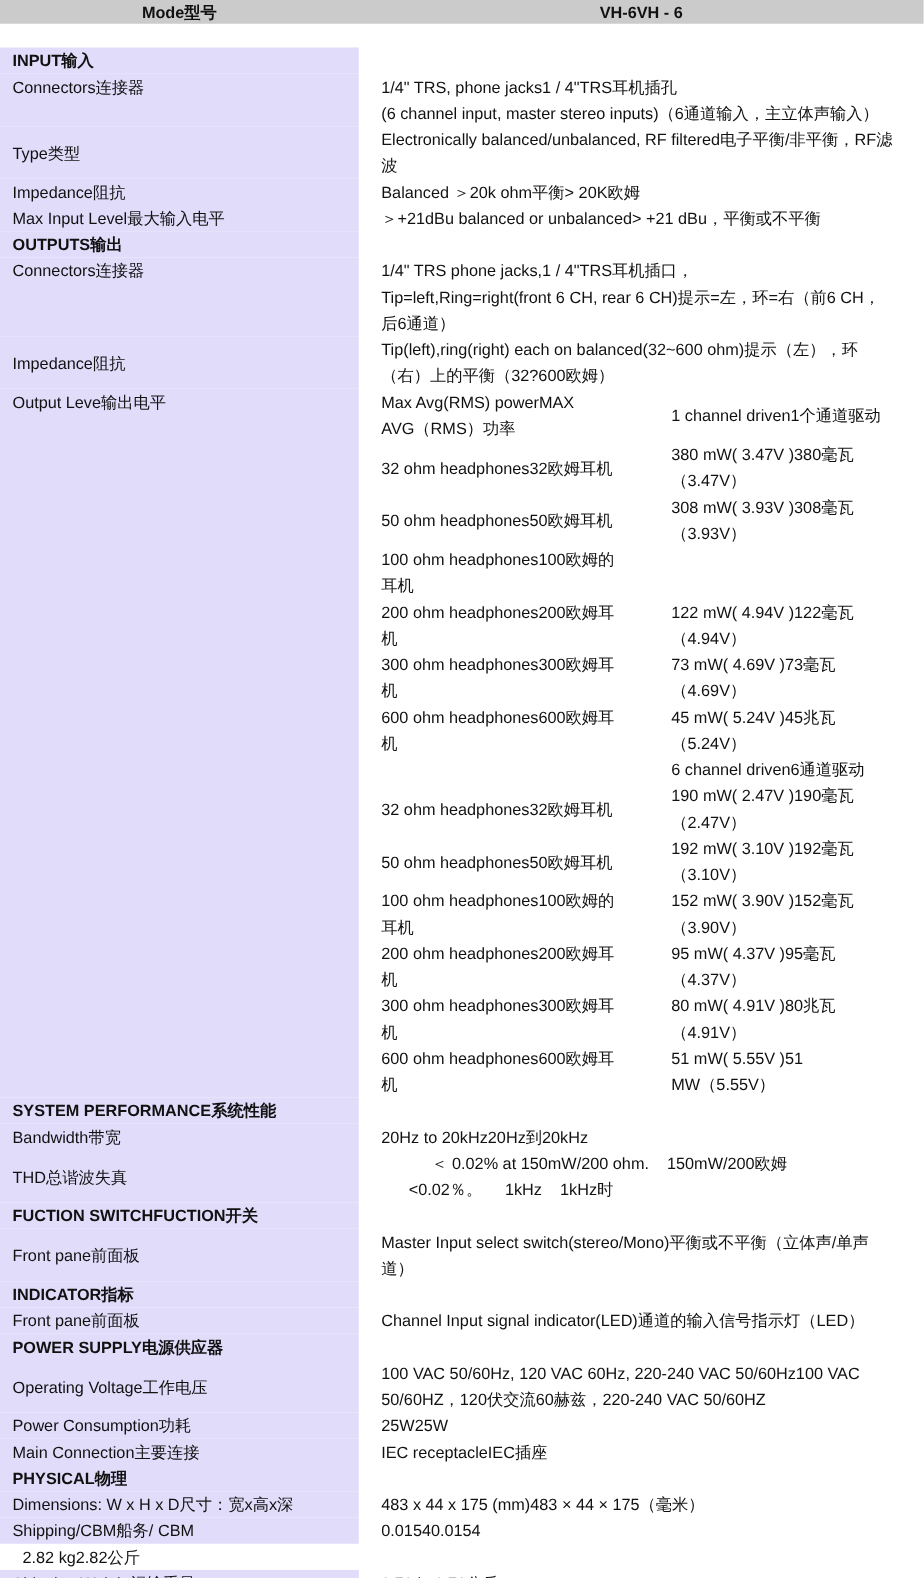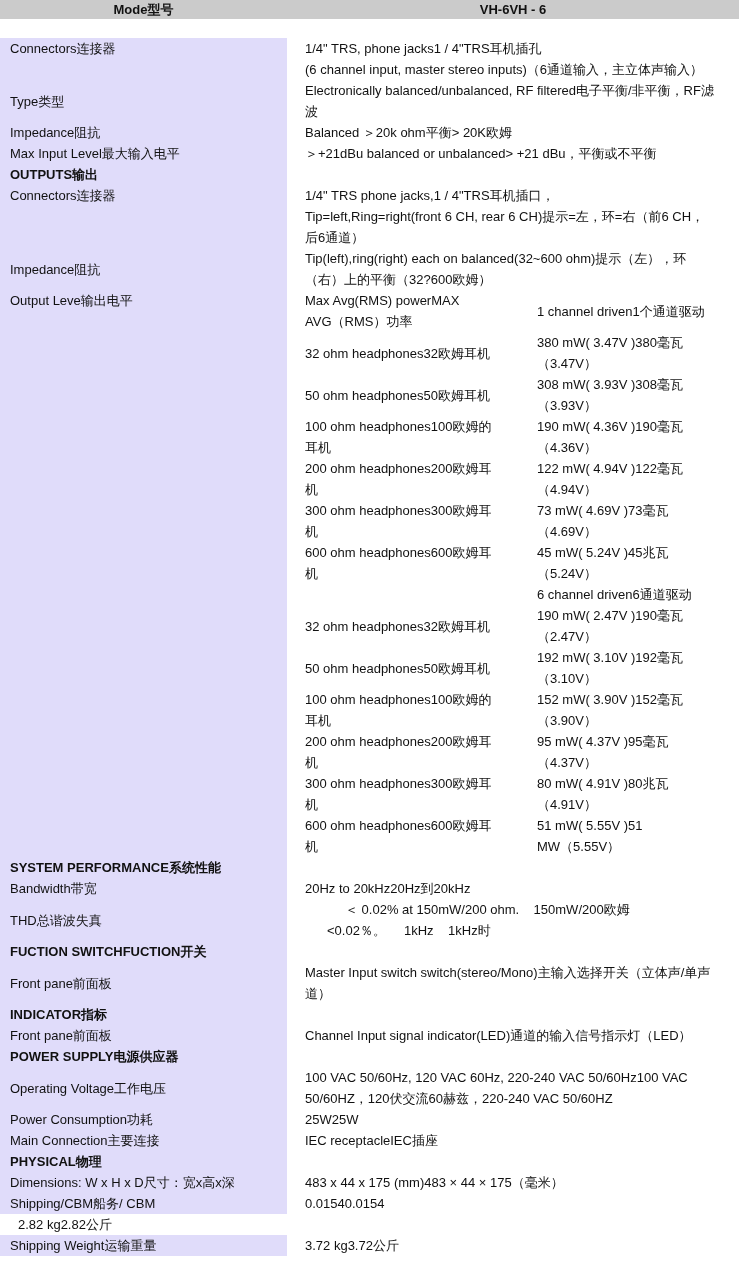--- a/index.html
+++ b/index.html
@@ -50,20 +50,26 @@
 </style>
 </head>
 <body>
 
 <div class="page">
   <div class="hdr">
     <div class="hdr-cell">Mode型号</div>
     <div class="hdr-cell">VH-6VH - 6</div>
   </div>
   <div id="rows">
+      <div class="row">
+        <div class="lcell section">
+          <span class="lbl">INPUT输入</span>
+        </div>
+        <div class="rcell"></div>
+      </div>
       <div class="row top">
         <div class="lcell">
           <span class="lbl">Connectors连接器</span>
         </div>
         <div class="rcell">
           <div class="val">1/4" TRS, phone jacks1 / 4"TRS耳机插孔
 (6 channel input, master stereo inputs)（6通道输入，主立体声输入）</div>
         </div>
       </div>
       <div class="row">
@@ -132,22 +138,20 @@
 （3.47V）</div>
           </div>
           <div class="out-row">
             <div class="out-desc">50 ohm headphones50欧姆耳机</div>
             <div class="out-val">308 mW( 3.93V )308毫瓦
 （3.93V）</div>
           </div>
           <div class="out-row">
             <div class="out-desc">100 ohm headphones100欧姆的
 耳机</div>
-            <div class="out-val">190 mW( 4.36V )190毫瓦
-（4.36V）</div>
           </div>
           <div class="out-row">
             <div class="out-desc">200 ohm headphones200欧姆耳
 机</div>
             <div class="out-val">122 mW( 4.94V )122毫瓦
 （4.94V）</div>
           </div>
           <div class="out-row">
             <div class="out-desc">300 ohm headphones300欧姆耳
 机</div>
@@ -227,21 +231,21 @@
         <div class="lcell section">
           <span class="lbl">FUCTION SWITCHFUCTION开关</span>
         </div>
         <div class="rcell"></div>
       </div>
       <div class="row">
         <div class="lcell">
           <span class="lbl">Front pane前面板</span>
         </div>
         <div class="rcell">
-          <div class="val">Master Input switch switch(stereo/Mono)主输入选择开关（立体声/单声
+          <div class="val">Master Input select switch(stereo/Mono)平衡或不平衡（立体声/单声
 道）</div>
         </div>
       </div>
       <div class="row">
         <div class="lcell section">
           <span class="lbl">INDICATOR指标</span>
         </div>
         <div class="rcell"></div>
       </div>
       <div class="row">

